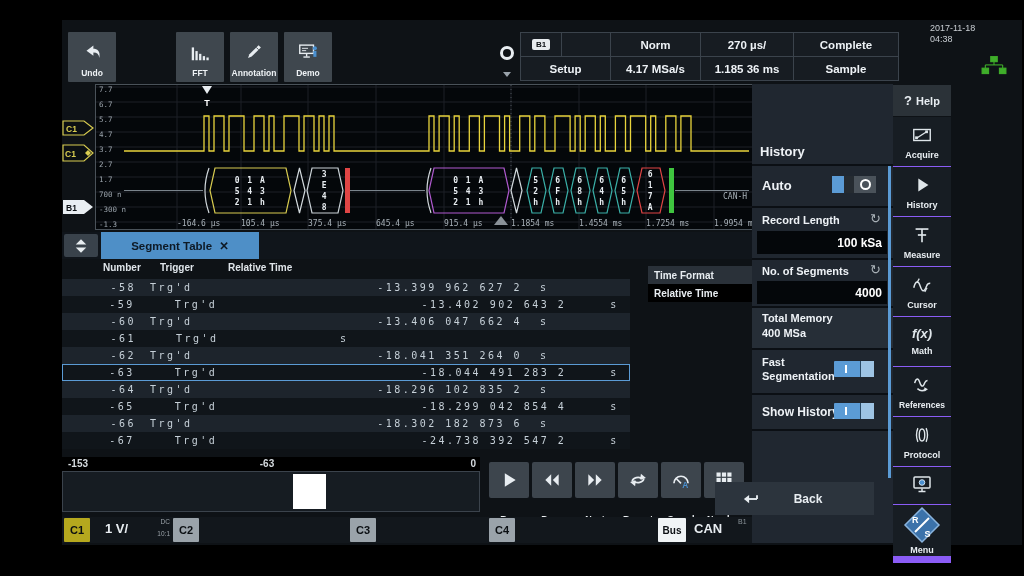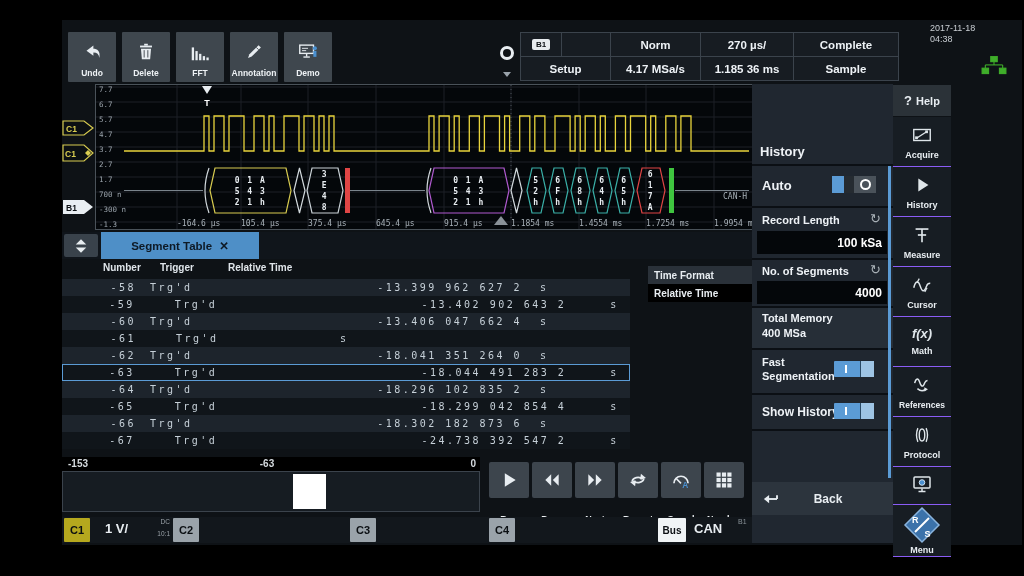--- a/index.html
+++ b/index.html
@@ -74,25 +74,25 @@
   .pdiv{position:absolute;left:752px;width:141px;height:2px;background:#0b0f14;}
   .reset{position:absolute;font-size:13px;color:#a8b0b6;cursor:pointer;line-height:12px;}
   .tog-on{position:absolute;width:40px;height:16px;background:#5b9bd5;border-radius:1px;cursor:pointer;}
   .tog-on .bar{position:absolute;left:11px;top:4px;width:2px;height:8px;background:#fff;}
   .tog-on .knob{position:absolute;right:0;top:0;width:13px;height:16px;background:#9ec4e4;border-left:1px solid #2a4a66;}
   .tog-off{position:absolute;width:44px;height:17px;background:#252b31;cursor:pointer;}
   .tog-off .blue{position:absolute;left:0;top:0;width:12px;height:17px;background:#5b9bd5;}
   .tog-off .kn{position:absolute;right:0;top:0;width:22px;height:17px;background:#4a525a;
                display:flex;align-items:center;justify-content:center;}
   .tog-off .kn i{width:7px;height:7px;border:2px solid #fff;border-radius:50%;display:block;}
-  .backrow{position:absolute;left:752px;top:482px;width:142px;height:33px;background:#2c343d;
-           display:flex;align-items:center;cursor:pointer;}
+  .backrow{position:absolute;left:715px;top:482px;width:142px;height:33px;background:#2c343d;
+           display:flex;align-items:center;cursor:pointer;padding-left:17px;}
   .scrollbar{position:absolute;left:888px;top:166px;width:3px;height:312px;background:#5b9bd5;}
   
-  .sitem{position:absolute;left:893px;width:58px;background:#171d23;border-bottom:1px solid #8b5cf6;
+  .sitem{position:absolute;left:893px;width:58px;background:#171d23;border-bottom:7px solid #8b5cf6;
          text-align:center;cursor:pointer;}
   .sitem span{display:block;font-size:9px;font-weight:bold;color:#e8edf1;}
   .helpitem{position:absolute;left:893px;top:85px;width:58px;height:31px;background:#2b3238;
             display:flex;align-items:center;justify-content:center;gap:4px;cursor:pointer;}
   .helpitem b{font-size:13px;} .helpitem span{font-size:11px;font-weight:bold;}
 </style>
 </head>
 <body>
 
 <div class="page">
@@ -112,34 +112,20 @@
       <rect x="1" y="11" width="6" height="5"></rect>
         <rect x="17" y="11" width="6" height="5"></rect>
     </g>
   </svg>
 
   <div class="tbtn" style="left:68px">
     <svg width="22" height="22" viewBox="0 0 24 24">
       <path d="M13.5 5 L6 10.5 L13.5 16 V12.5 C17.5 12.5 19.5 14.5 20 18.5 C21.5 11 17.5 8.5 13.5 8.5 Z" fill="#e8edf1"></path>
     </svg>
       <span>Undo</span>
-  </div>
-  <div class="tbtn" style="left:122px">
-    <svg width="22" height="22" viewBox="0 0 24 24">
-      <g fill="#e8edf1">
-          <rect x="10" y="3" width="4" height="2"></rect>
-          <rect x="5.5" y="5" width="13" height="2"></rect>
-      <path d="M6.5 8.5 h11 l-1 11.5 h-9 z"></path>
-        </g>
-      <g stroke="#3f474e" stroke-width="1">
-          <line x1="10" y1="10" x2="10" y2="18"></line>
-          <line x1="14" y1="10" x2="14" y2="18"></line>
-        </g>
-    </svg>
-      <span>Delete</span>
   </div>
   <div class="tbtn" style="left:176px">
     <svg width="22" height="22" viewBox="0 0 24 24">
       <g fill="#e8edf1">
           <rect x="3" y="7" width="2.5" height="14"></rect>
           <rect x="7" y="11" width="2.5" height="10"></rect>
       <rect x="11" y="14" width="2.5" height="7"></rect>
           <rect x="15" y="16.5" width="2.5" height="4.5"></rect>
       <rect x="19" y="18" width="2.5" height="3"></rect>
         </g>

